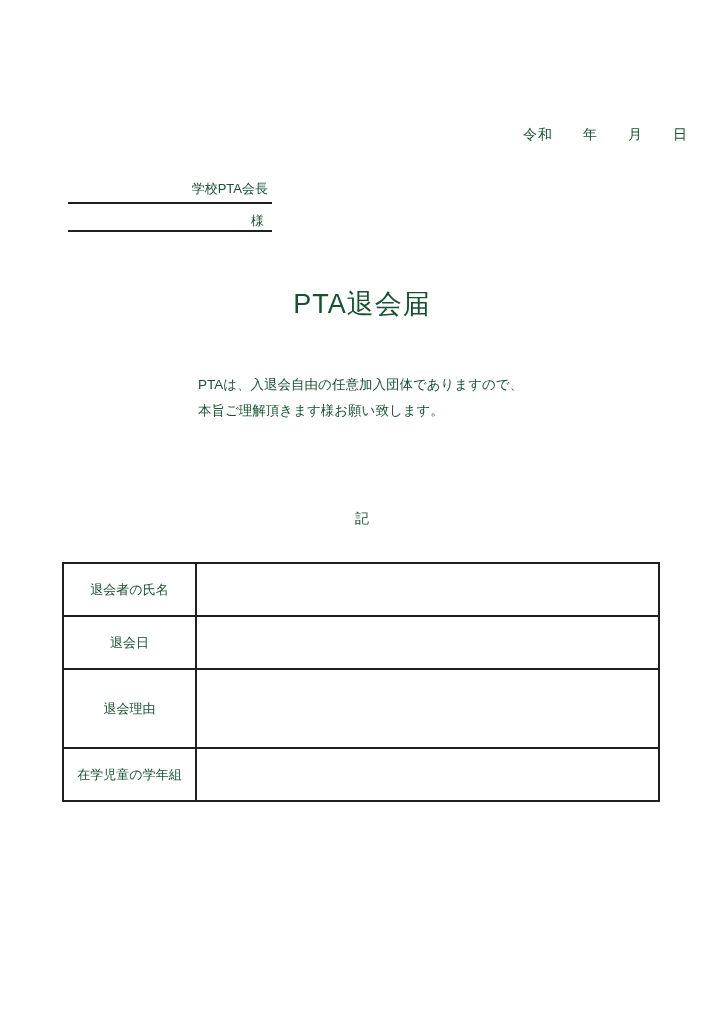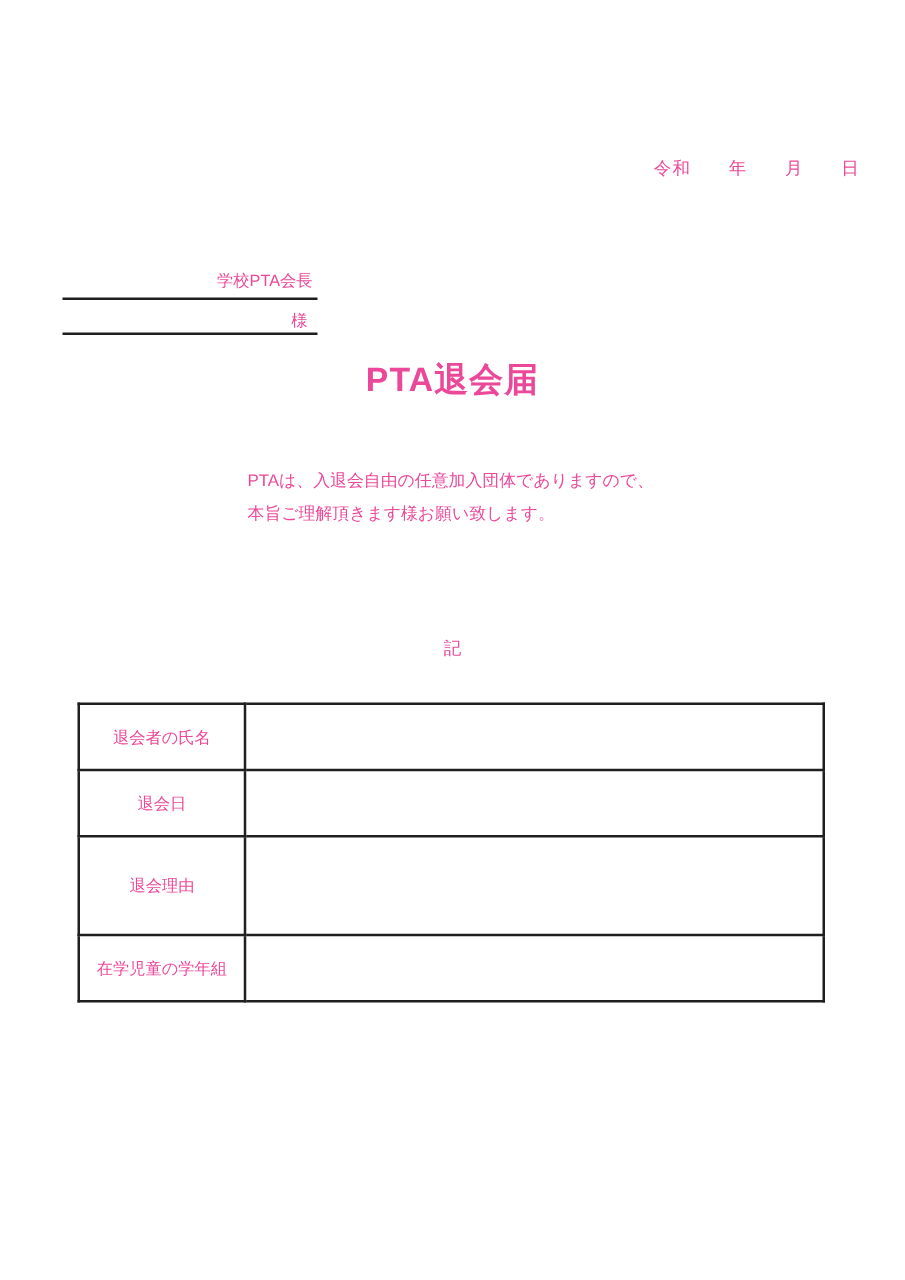--- a/index.html
+++ b/index.html
@@ -4,54 +4,53 @@
 <style>
   * { margin: 0; padding: 0; box-sizing: border-box; }
   html, body { background: #e8e8e8; }
   .page {
     position: relative;
     width: 724px;
     height: 1024px;
     margin: 0 auto;
     background: #ffffff;
     font-family: "Liberation Sans", "DejaVu Sans", sans-serif;
-    color: #ec4899;
+    color: #14532d;
     overflow: hidden;
   }
   .date-line {
     position: absolute;
     top: 126px;
     right: 36px;
     font-size: 14px;
     letter-spacing: 1px;
     white-space: pre;
   }
   .recipient {
     position: absolute;
-    left: 50px;
+    left: 68px;
     top: 180px;
     width: 204px;
-    margin-top: 36px;
   }
   .recipient-line {
     border-bottom: 2px solid #1f1f1f;
     text-align: right;
     font-size: 13px;
     padding: 0 4px 4px 0;
   }
   .recipient-line.first { height: 24px; }
   .recipient-line.second { height: 28px; padding-top: 8px; padding-right: 8px; }
   .doc-title {
     position: absolute;
     top: 286px;
     left: 0;
     width: 100%;
     text-align: center;
     font-size: 27px;
-    font-weight: bold;
+    font-weight: normal;
     letter-spacing: 1px;
   }
   .body-text {
     position: absolute;
     left: 198px;
     top: 372px;
     font-size: 13.5px;
   }
   .body-text p {
     line-height: 26px;

